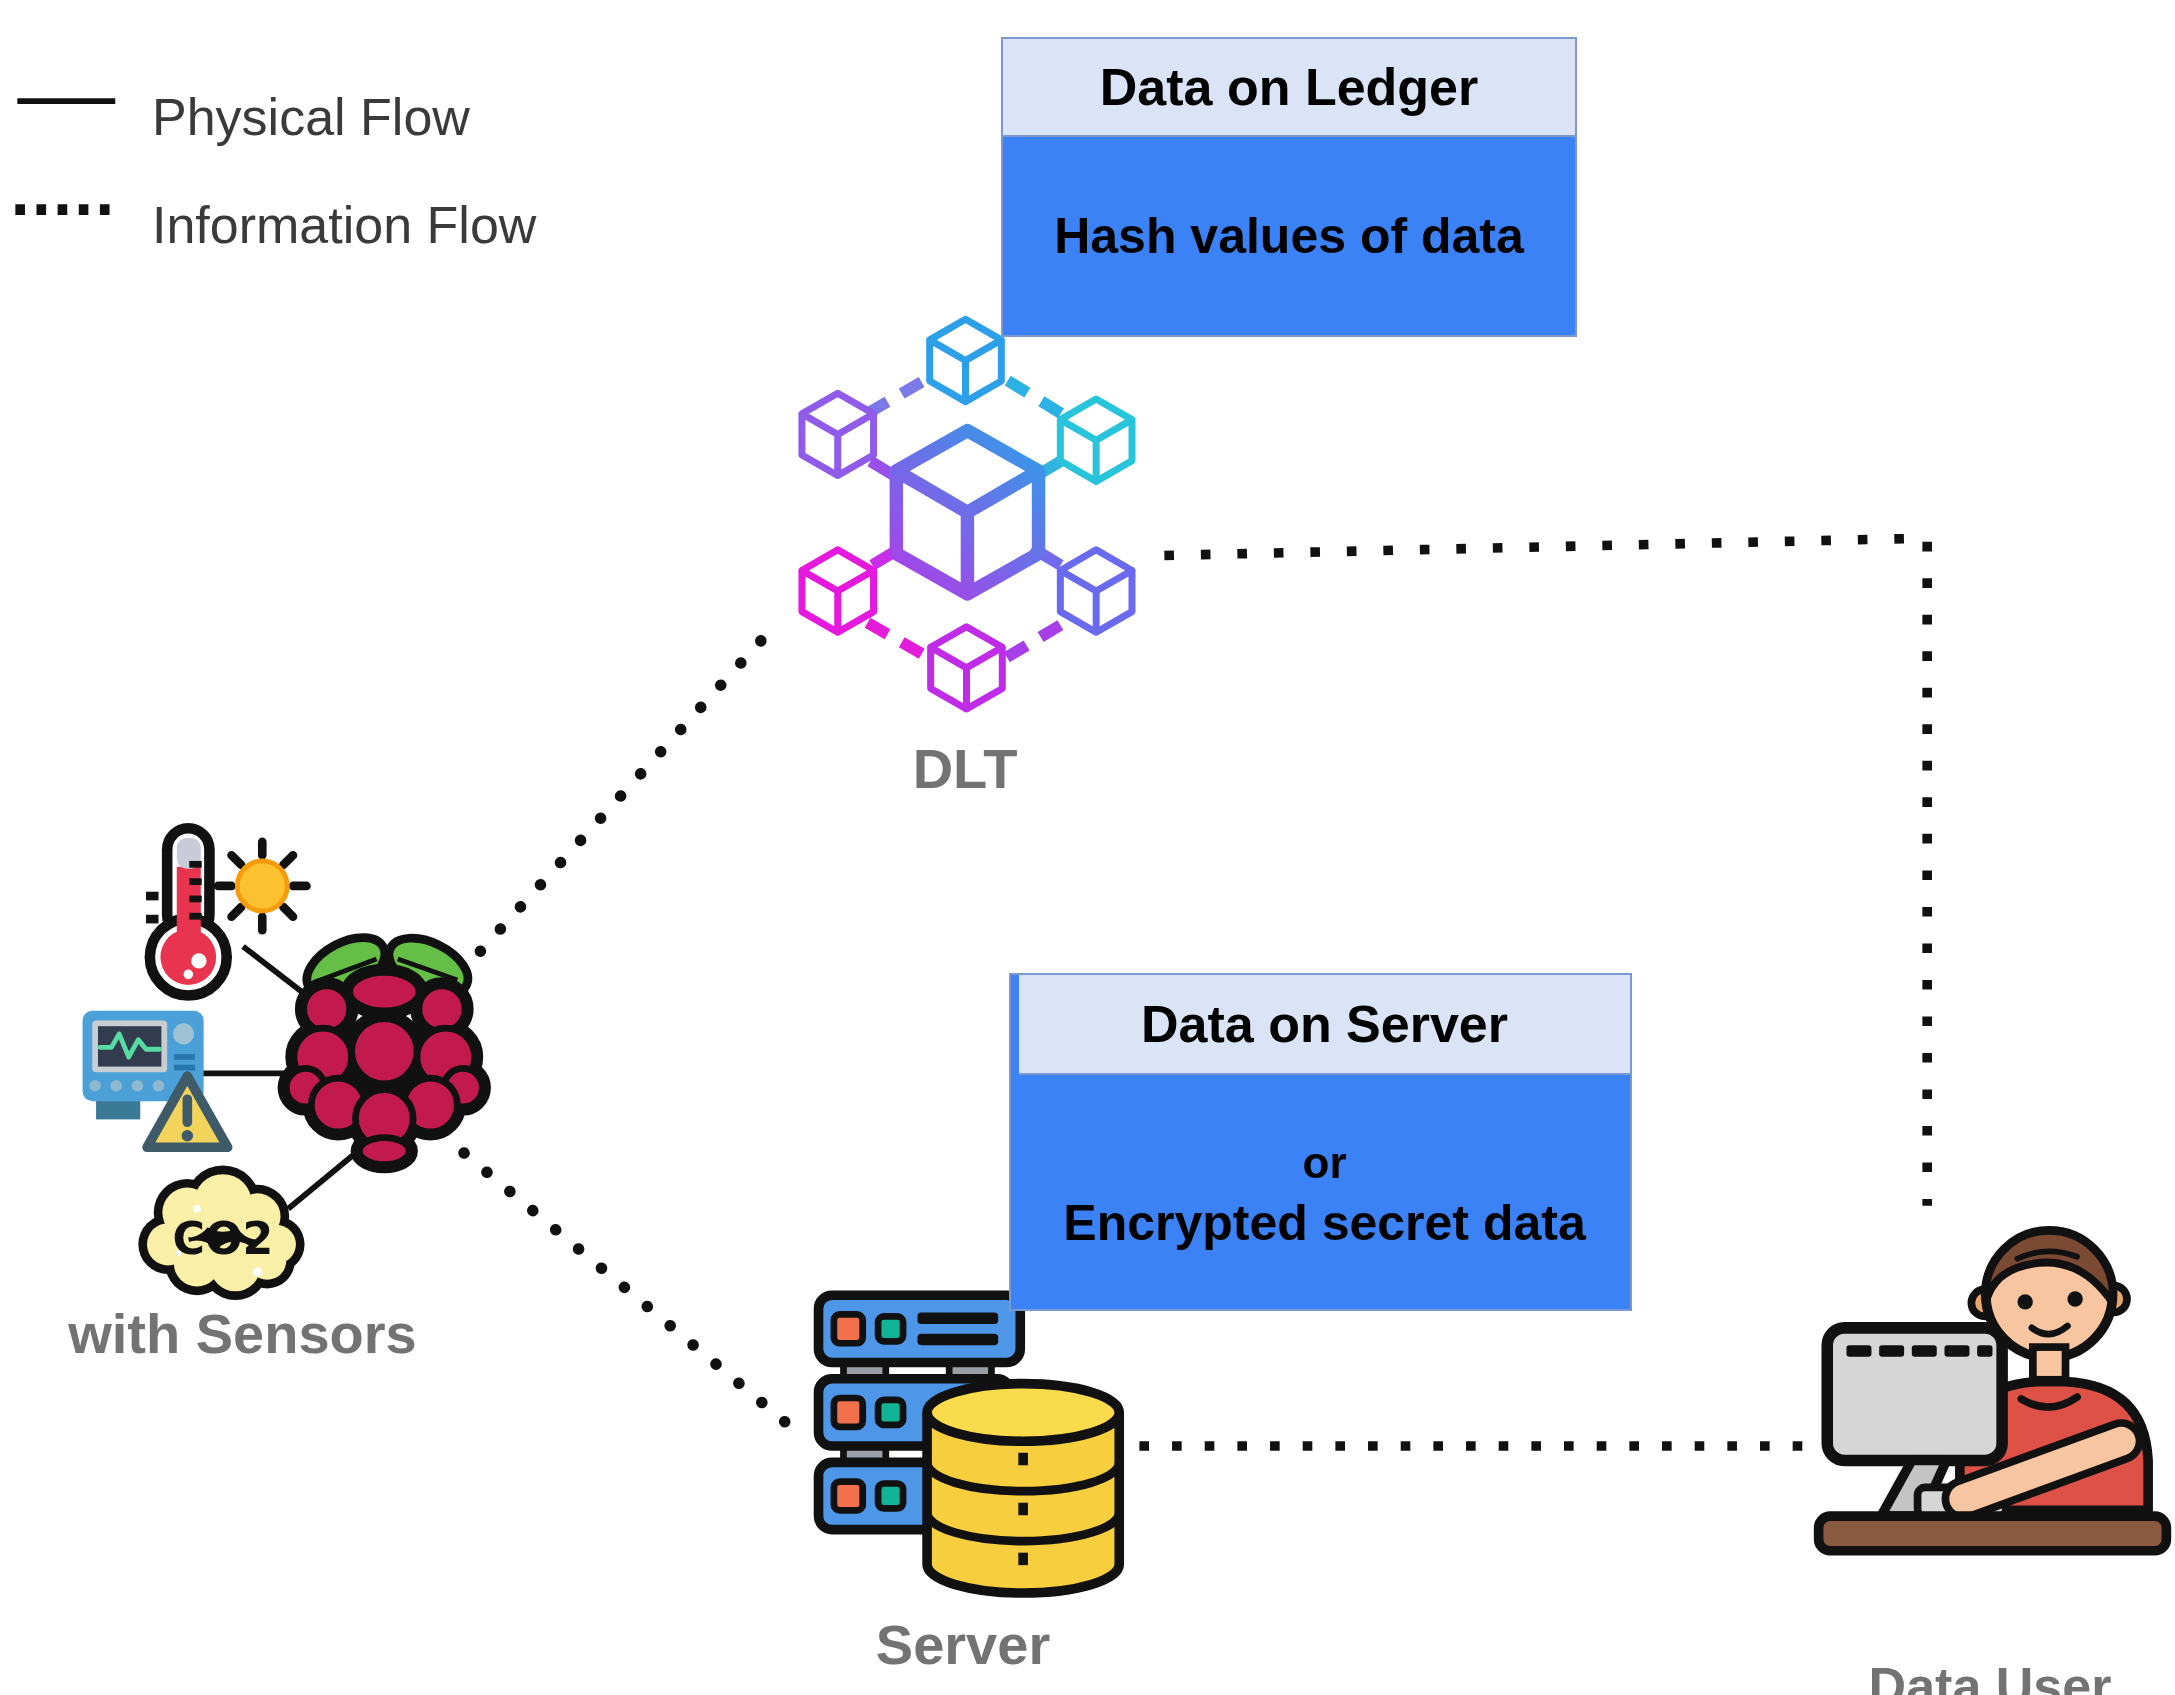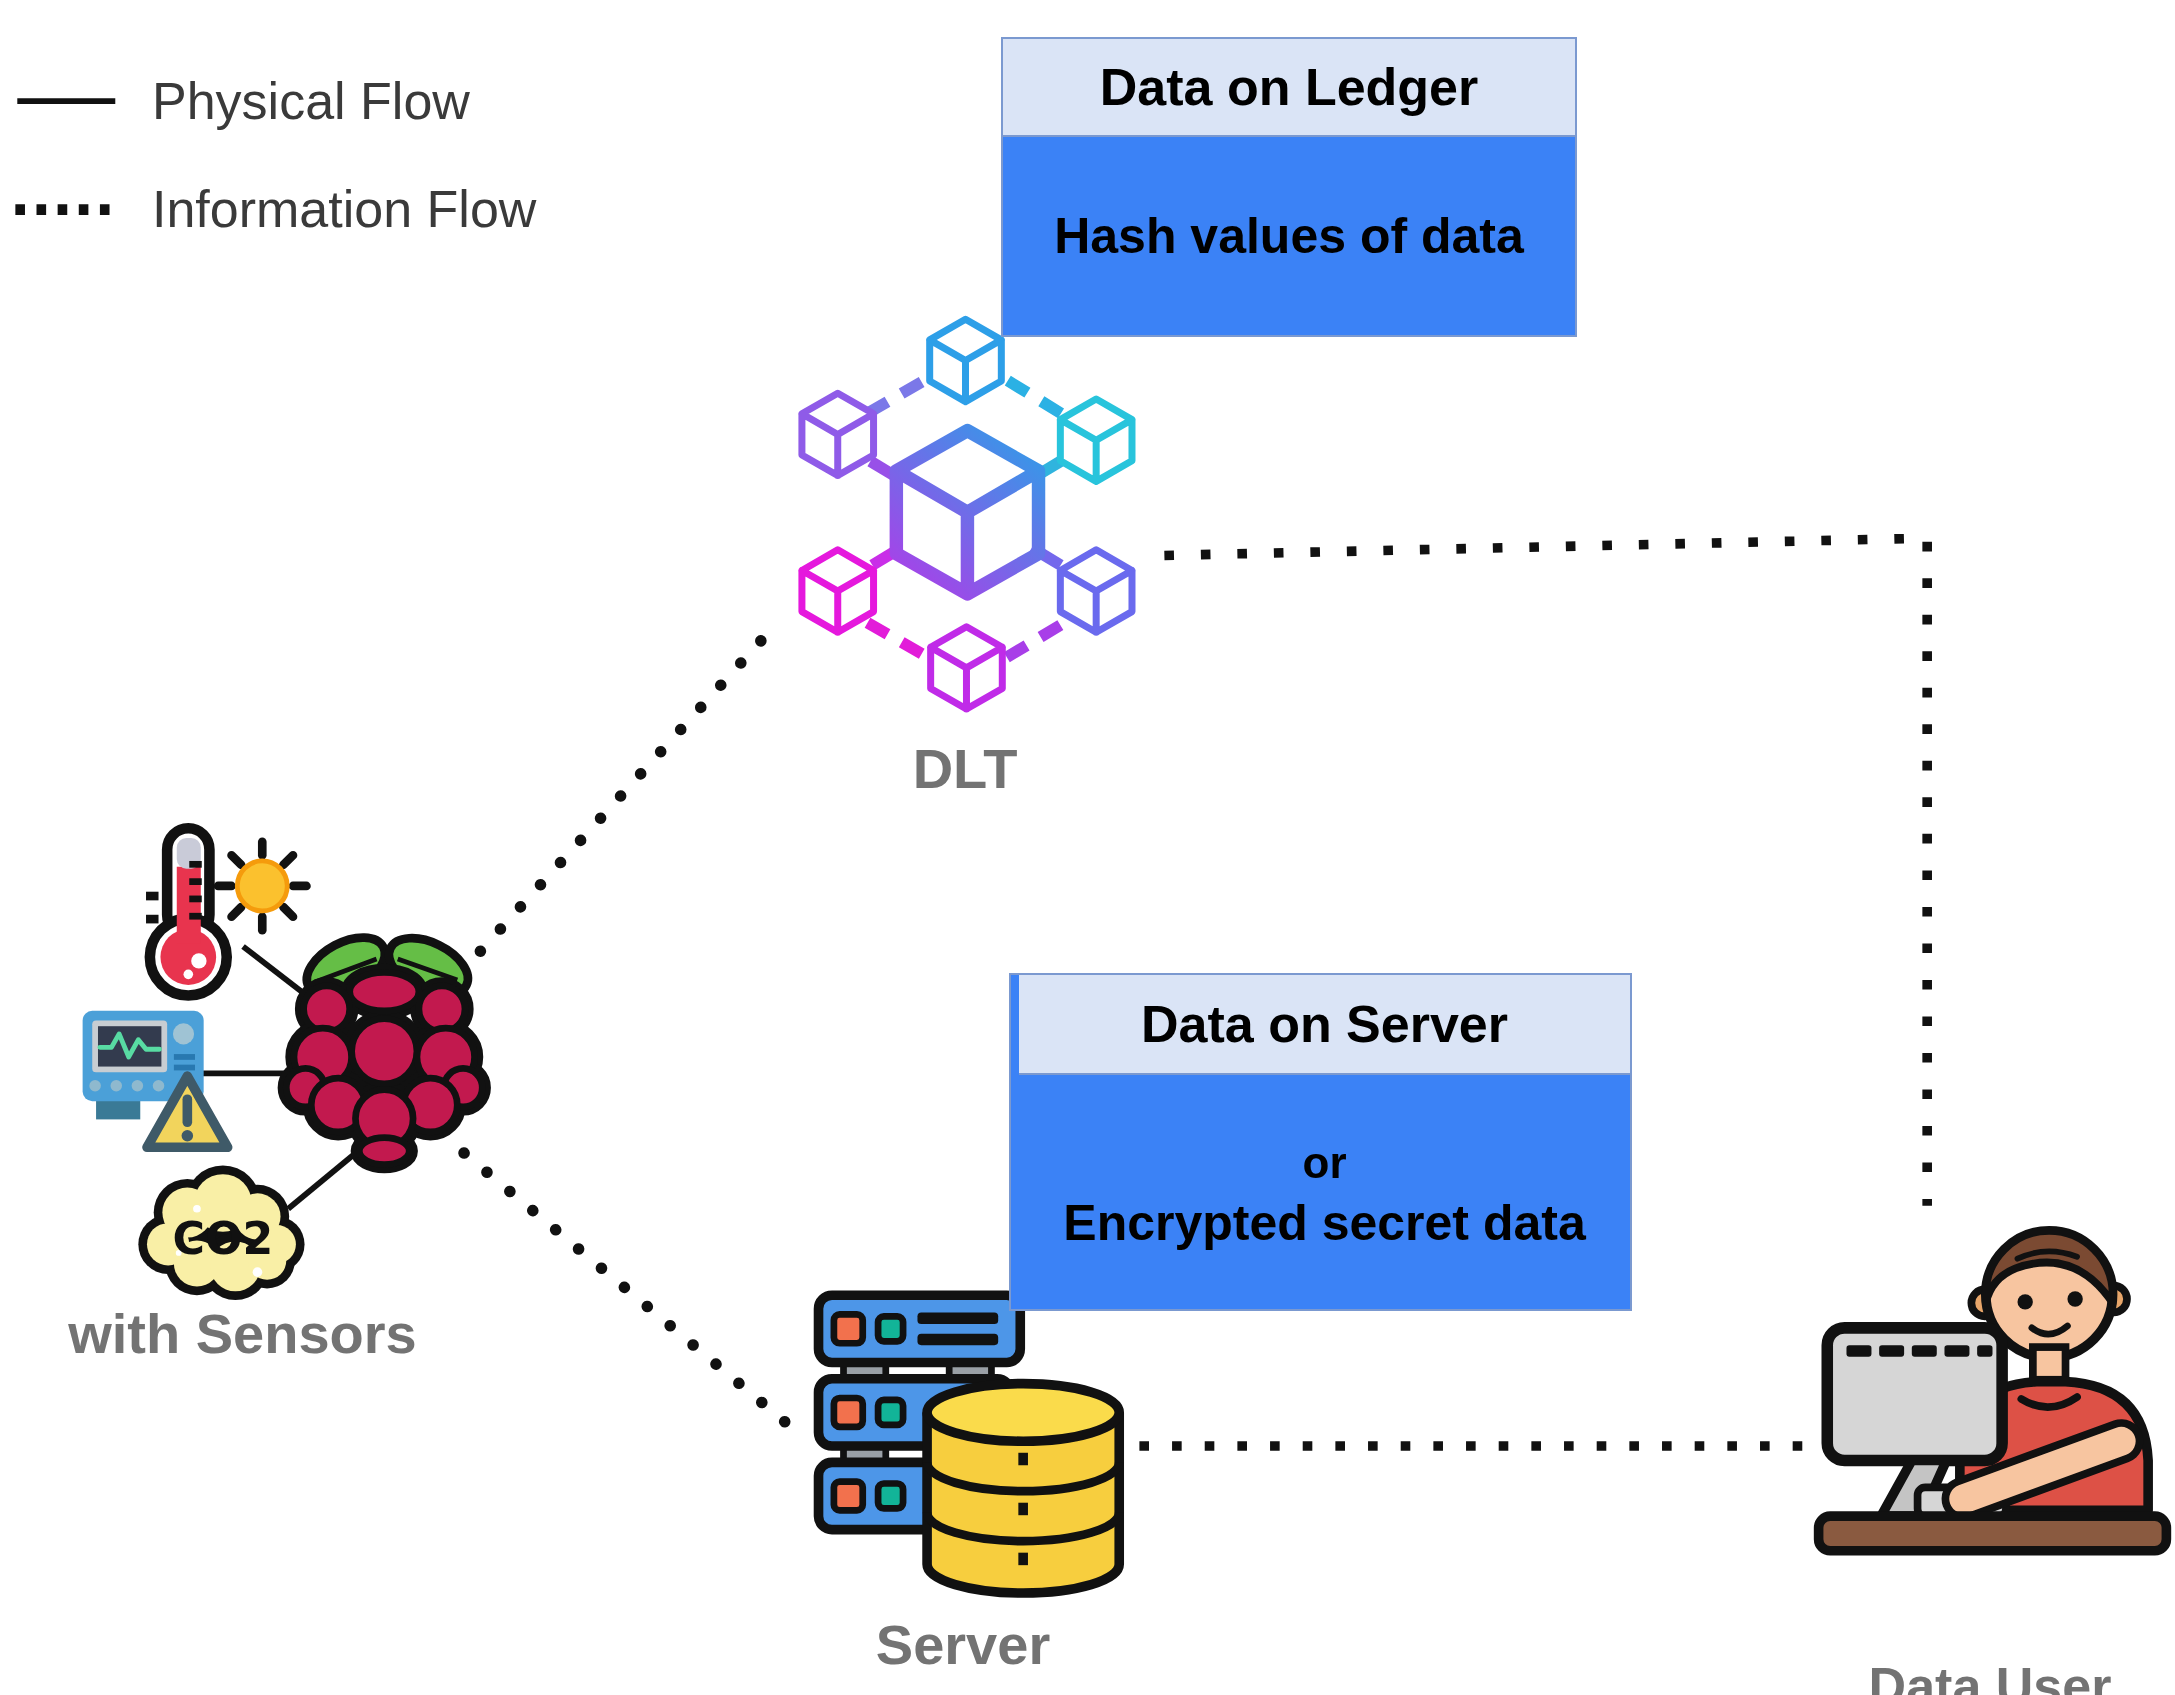--- a/index.html
+++ b/index.html
@@ -3,21 +3,21 @@
 <meta charset="utf-8">
 <style>
   html,body{margin:0;padding:0;background:#ffffff;}
   .canvas{
     position:relative;width:2176px;height:1696px;background:#ffffff;
     font-family:"Liberation Sans", sans-serif;overflow:hidden;
   }
   .layer{position:absolute;left:0;top:0;}
   .legend-label{
     position:absolute;font-size:52px;color:var(--legend_text);
-    white-space:nowrap;line-height:1;
+    white-space:nowrap;line-height:1;margin-top:16px;
   }
   .box{
     position:absolute;border:2.9px solid var(--box_border);background:#3b82f6;
     box-sizing:border-box;display:flex;flex-direction:column;
   }
   .box-header{
     background:var(--box_header);border-bottom:2.9px solid var(--box_border);
     display:flex;align-items:center;justify-content:center;
     font-weight:700;font-size:52px;color:#000;
   }

